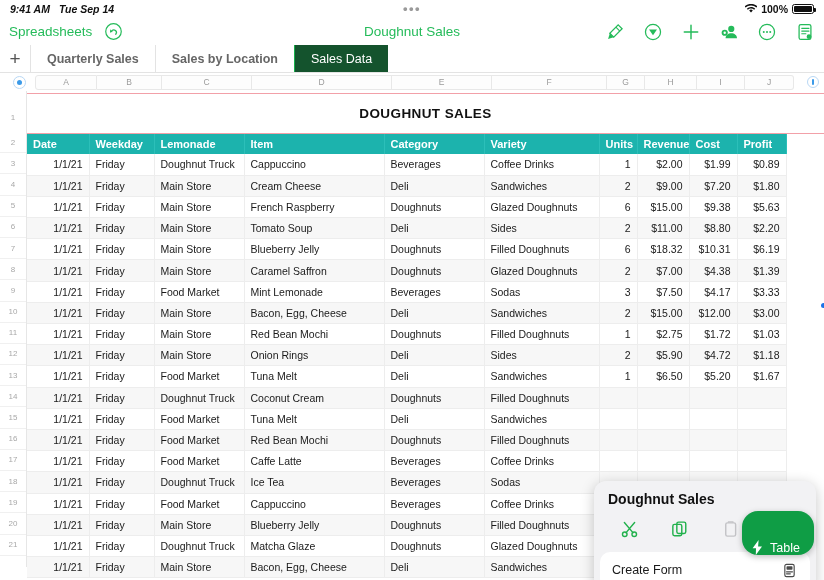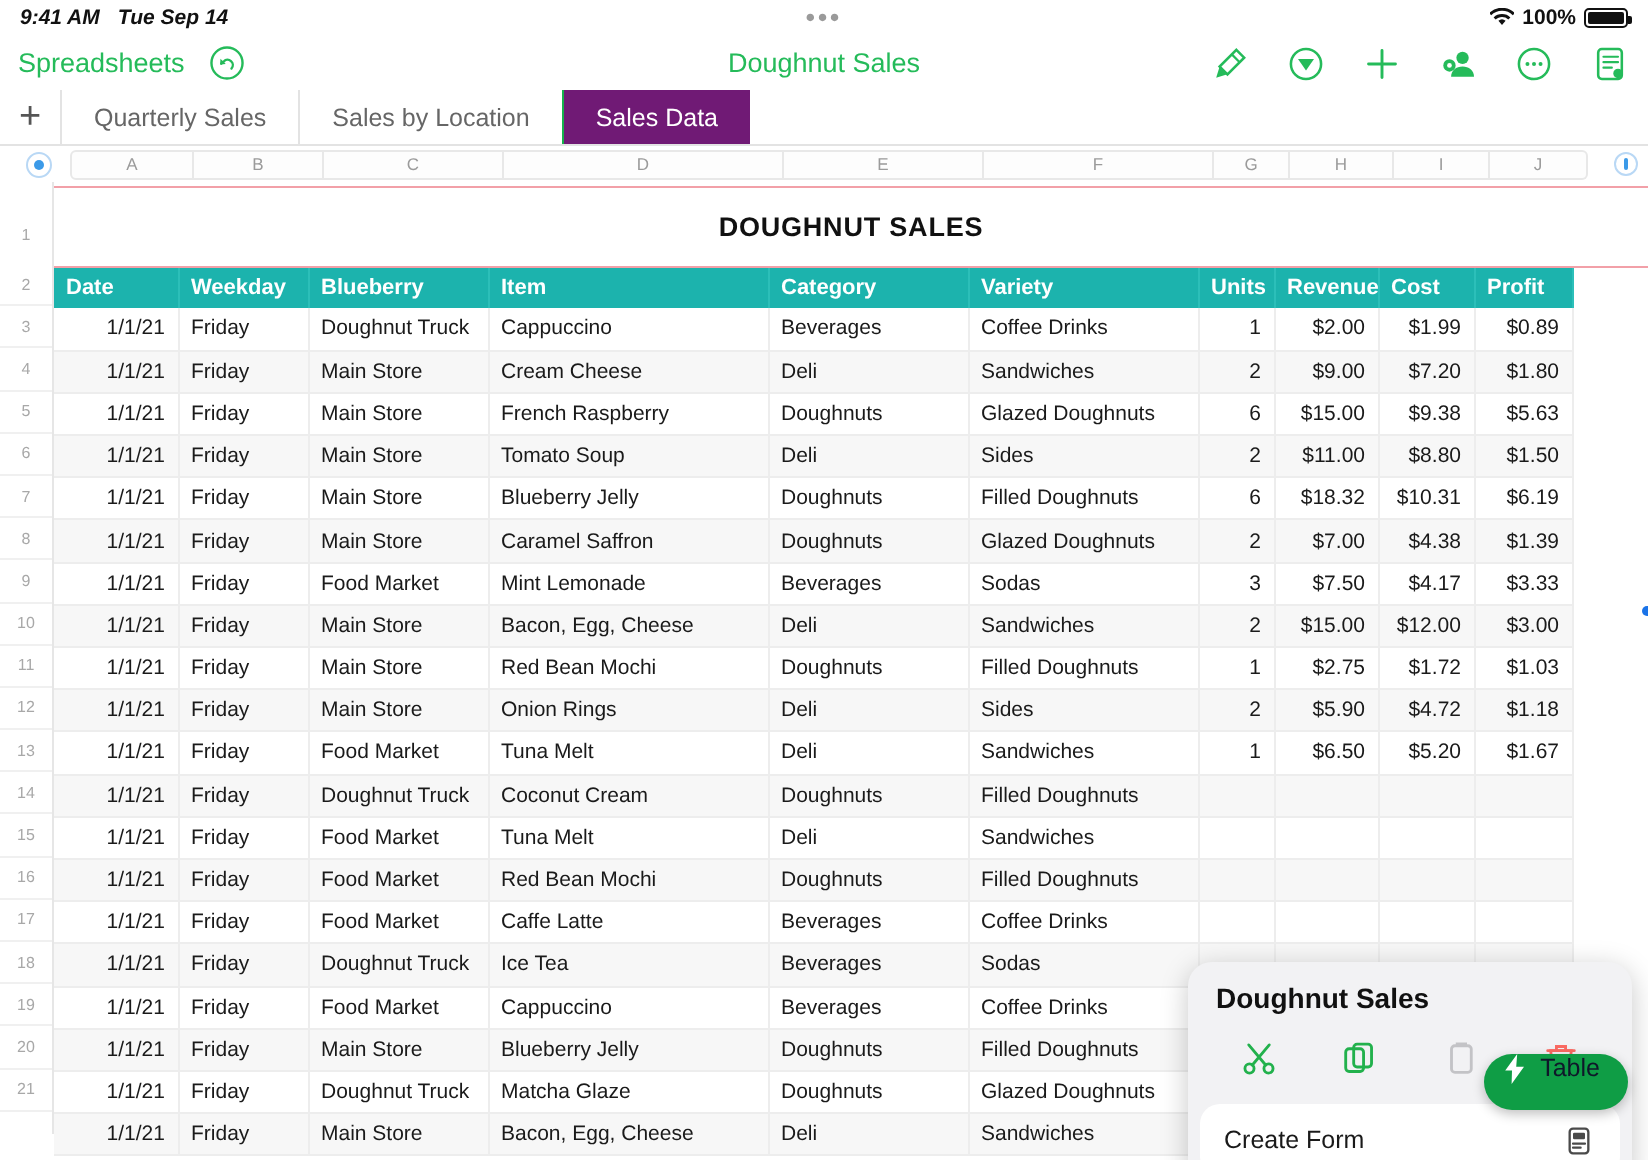--- a/index.html
+++ b/index.html
@@ -68,22 +68,23 @@
   }
   .tab-add {
     width: 30px; display: flex; align-items: center; justify-content: center;
     color: #555; font-size: 19px; font-weight: 300;
   }
   .tab {
     display: flex; align-items: center; padding: 0 16px;
     font-size: 12.5px; color: #666;
     border-left: 1px solid #e3e3e3;
     white-space: nowrap;
-  }
-  .tab.active { background: #701a75; color: #fff; border-left-color: #16b14b; font-weight: 500; }
+    font-weight: bold;
+  }
+  .tab.active { background: #14532d; color: #fff; border-left-color: #16b14b; font-weight: 500; }
 
   
   .colbar {
     height: 18px; display: flex; align-items: center;
     padding-left: 5px; background: #fff; gap: 0;
   }
   .corner-dot {
     width: 13px; height: 13px; border-radius: 50%;
     border: 1.5px solid #b9d8f5; margin: 0 9px 0 8px;
     display: flex; align-items: center; justify-content: center;
@@ -168,23 +169,23 @@
   .pop-list { background: #fff; border-radius: 10px; margin: 0 6px 7px; overflow: hidden; }
   .pop-item {
     display: flex; align-items: center; justify-content: space-between;
     padding: 9px 12px; font-size: 12.5px; color: #1a1a1a;
   }
   .pop-item .pi { width: 18px; height: 18px; display: flex; align-items: center; justify-content: center; }
 
   
   .table-pill {
     position: absolute; right: 10px; bottom: 12px;
-    background: #0f9d45; color: #0f172a; border-radius: 16px;
-    height: 28px; padding: 0 14px 0 10px;
-    display: flex; align-items: flex-start; gap: 7px;
+    background: #0f9d45; color: #ffffff; border-radius: 16px;
+    height: 44px; padding: 0 14px 0 10px;
+    display: flex; align-items: flex-end; gap: 7px;
     font-size: 12.5px; box-shadow: 0 2px 6px rgba(0,0,0,0.25); z-index: 40;
   }
   .bolt { width: 11px; height: 15px; display: block; }
 </style>
 </head>
 <body>
 
 <div class="statusbar">
   <div class="sb-left">
     <span>9:41 AM</span>
@@ -331,21 +332,21 @@
         <col class="c-var">
           <col class="c-units">
           <col class="c-rev">
           <col class="c-cost">
           <col class="c-prof">
       </colgroup>
       <thead>
         <tr>
           <th>Date</th>
           <th>Weekday</th>
-          <th>Blueberry</th>
+          <th>Lemonade</th>
           <th>Item</th>
           <th>Category</th>
           <th>Variety</th>
           <th class="num">Units</th>
           <th class="num">Revenue</th>
           <th class="num">Cost</th>
           <th class="num">Profit</th>
         </tr>
       </thead>
       <tbody>
@@ -388,21 +389,21 @@
           <tr class="alt">
             <td class="r">1/1/21</td>
             <td>Friday</td>
             <td>Main Store</td>
             <td>Tomato Soup</td>
             <td>Deli</td>
             <td>Sides</td>
             <td class="r">2</td>
             <td class="r">$11.00</td>
             <td class="r">$8.80</td>
-            <td class="r">$1.50</td>
+            <td class="r">$2.20</td>
           </tr>
           <tr>
             <td class="r">1/1/21</td>
             <td>Friday</td>
             <td>Main Store</td>
             <td>Blueberry Jelly</td>
             <td>Doughnuts</td>
             <td>Filled Doughnuts</td>
             <td class="r">6</td>
             <td class="r">$18.32</td>

